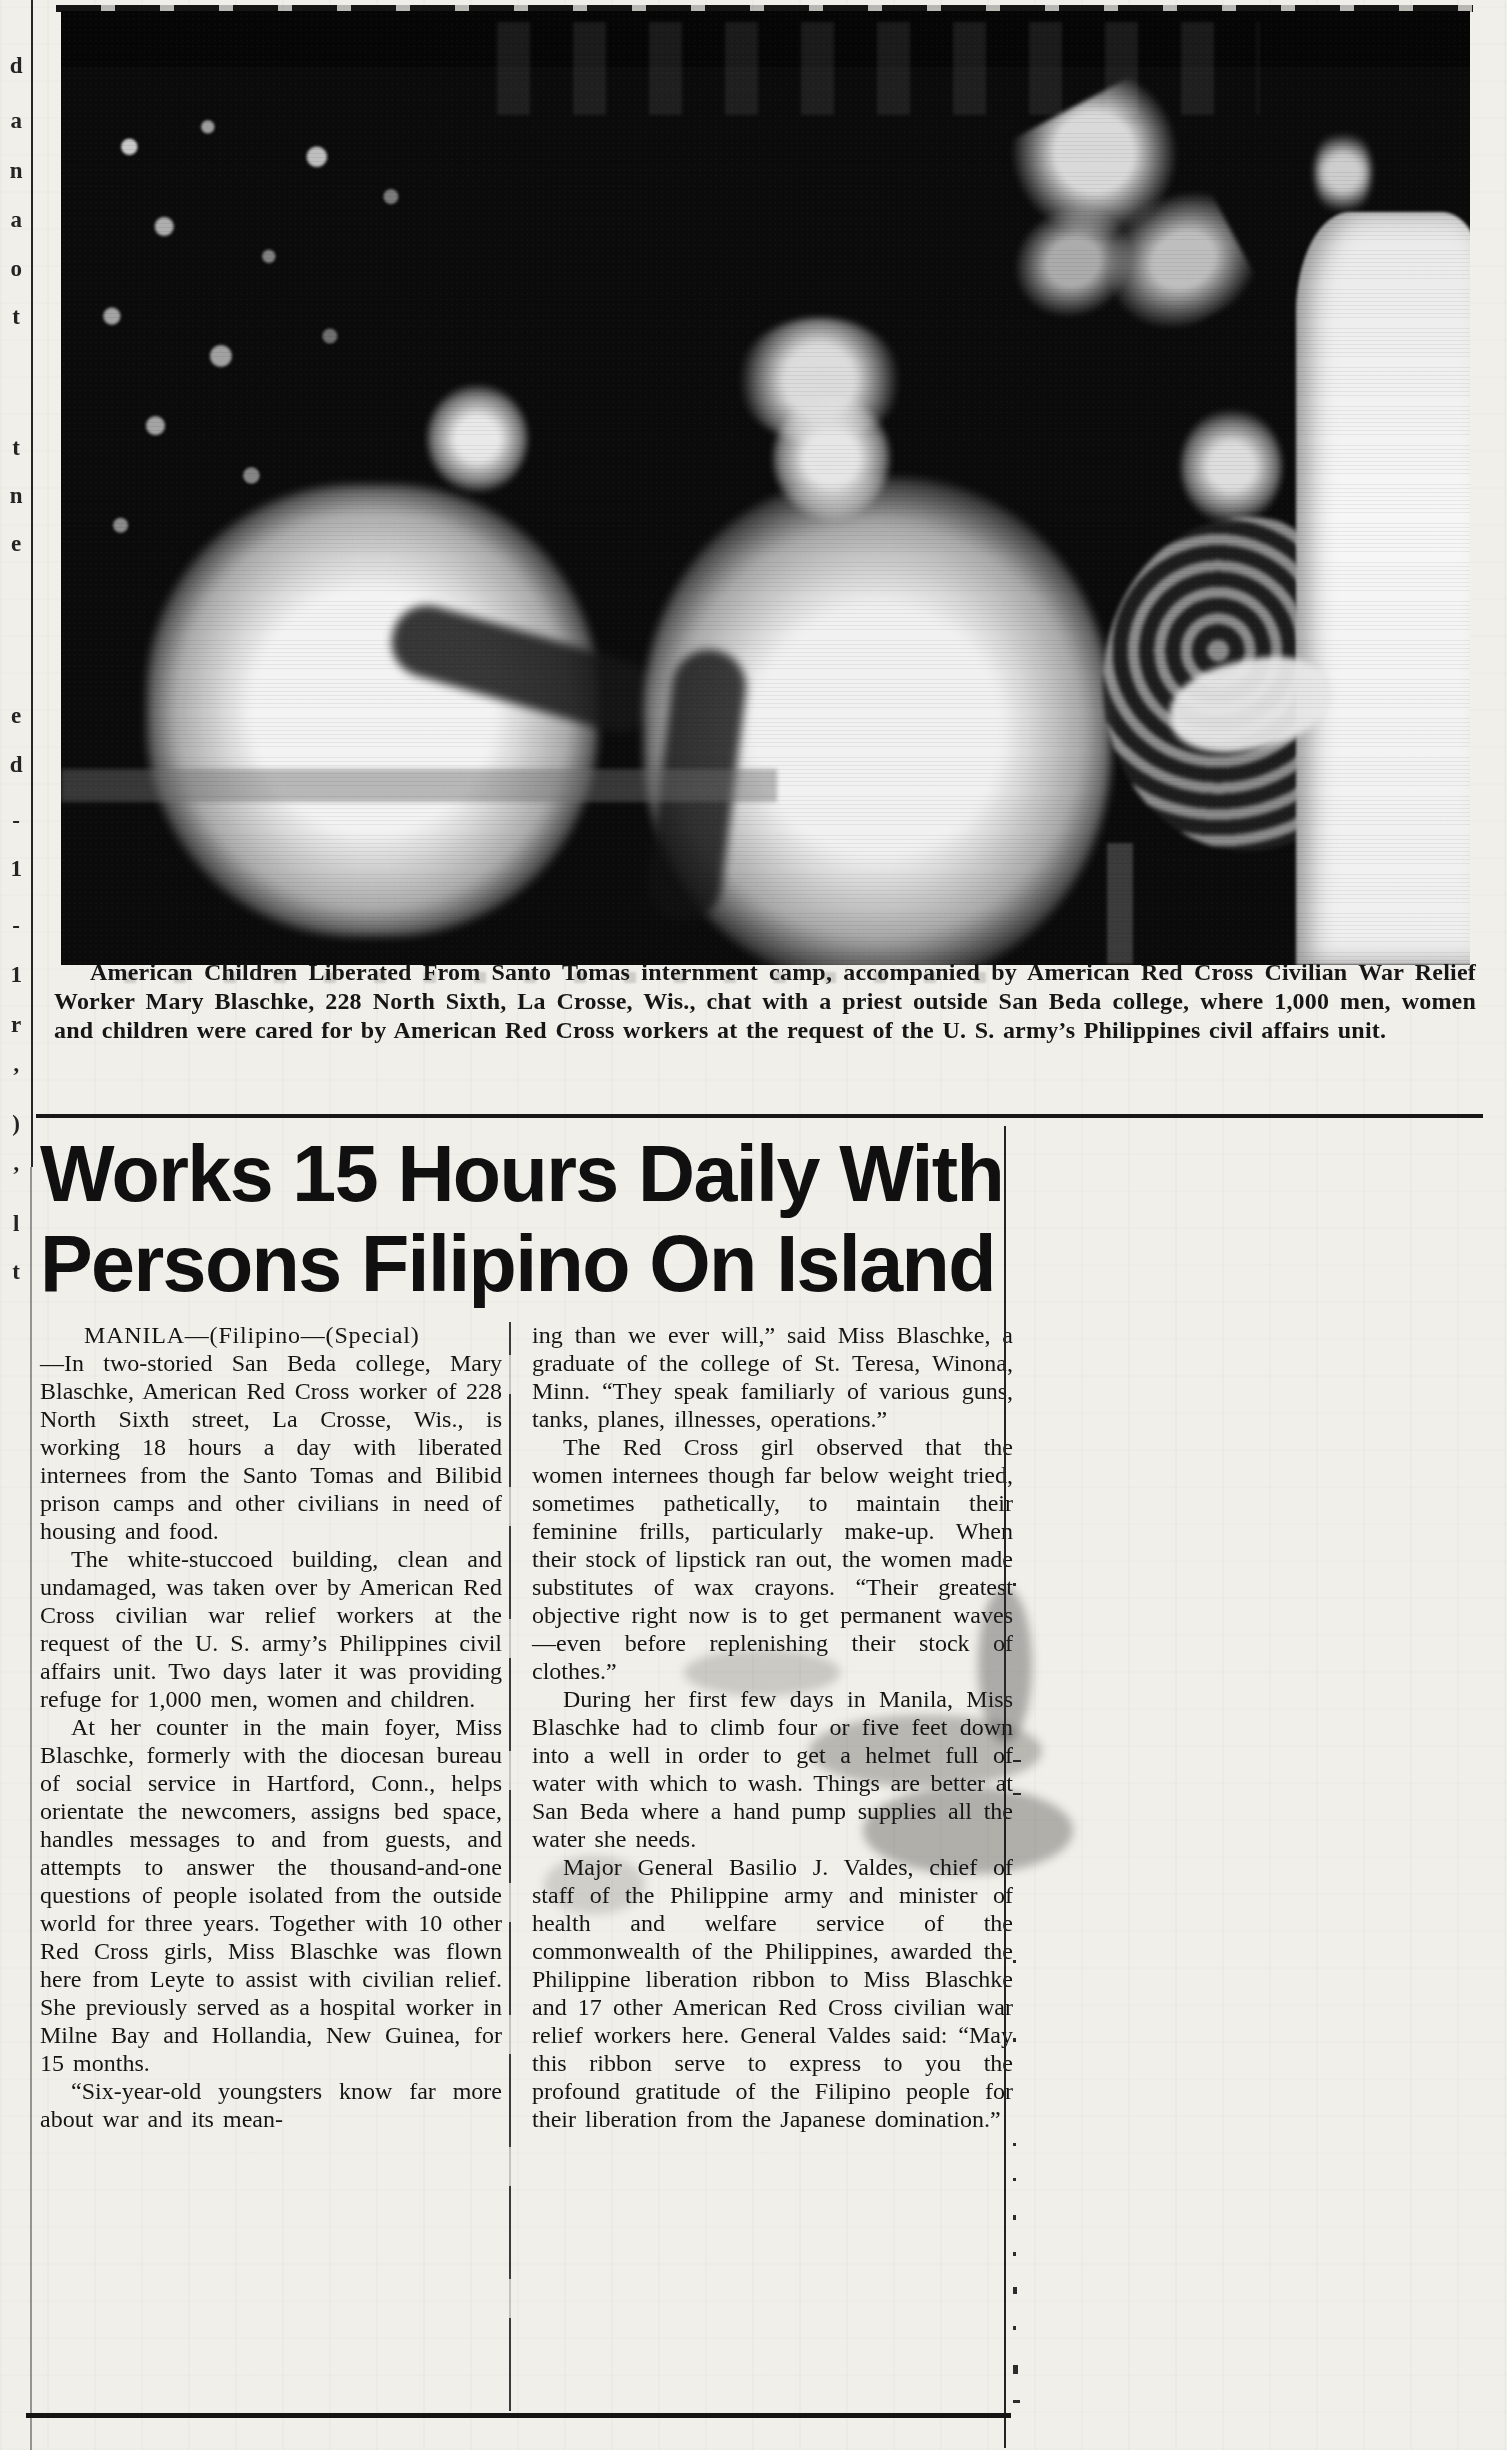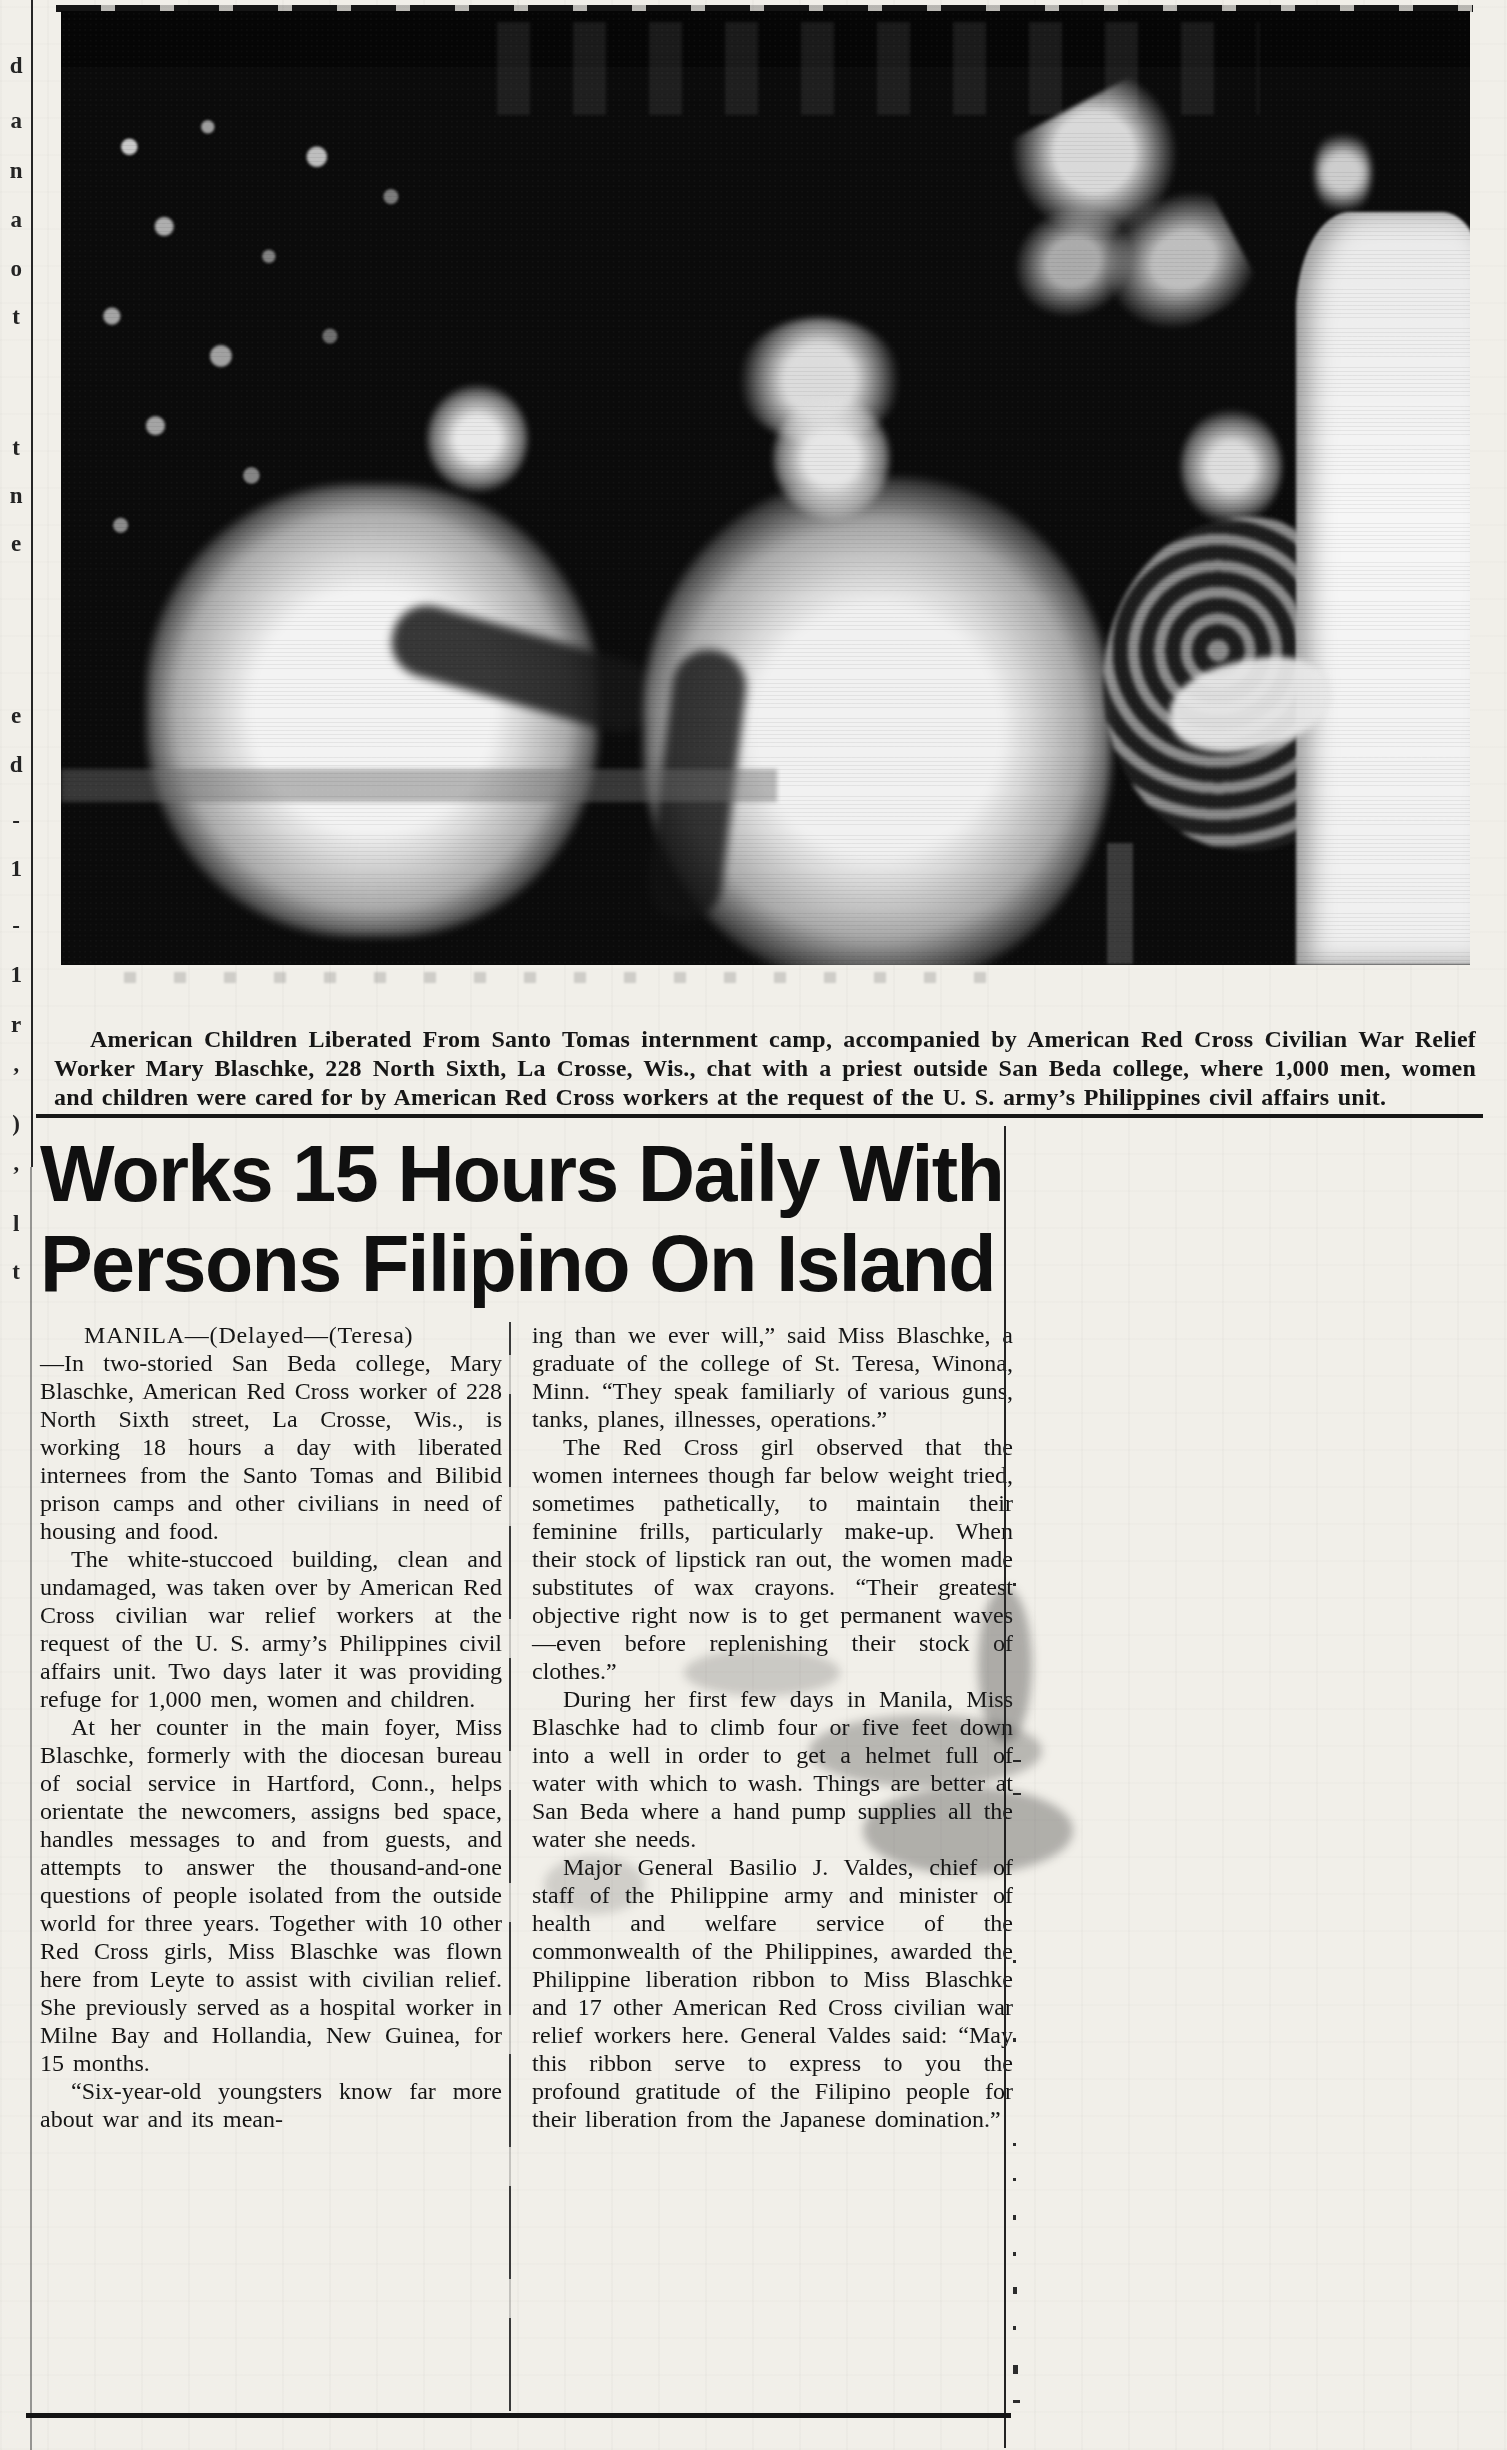--- a/index.html
+++ b/index.html
@@ -99,21 +99,21 @@
   .ph-grain{
     left:0;top:0;width:100%;height:100%;opacity:.5;
     background:
       radial-gradient(rgba(255,255,255,.06) 0.8px, transparent 1.2px),
       repeating-linear-gradient(0deg, rgba(0,0,0,.12) 0 0.8px, transparent 0.8px 3.9px);
     background-size:5.4px 5.4px, auto;
   }
 
   
   .caption{
-    position:absolute;left:54px;top:1025px;width:1422px;margin:0;
+    position:absolute;left:54px;top:958px;width:1422px;margin:0;
     font-weight:bold;font-size:24px;line-height:29px;
     text-align:justify;text-indent:36px;color:#161616;
     letter-spacing:0.2px;word-spacing:2.3px;
   }
   .noise-row{
     position:absolute;left:124px;top:972px;width:871px;height:11px;opacity:.5;filter:blur(0.8px);
     background:repeating-linear-gradient(90deg, rgba(70,70,70,.4) 0 12.4px, transparent 12.4px 50px);
   }
 
   
@@ -211,21 +211,21 @@
   <p class="caption"><b>American Children Liberated From Santo Tomas</b><span> internment camp, accompanied by American Red Cross Civilian War Relief Worker Mary Blaschke, 228 North Sixth, La Crosse, Wis., chat with a priest outside San Beda college, where 1,000 men, women and children were cared for by American Red Cross workers at the request of the U. S. army’s Philippines civil affairs unit.</span></p>
 
   <div class="hrule rule-under-caption"></div>
 
   <h1 class="headline">
     <span>Works 15 Hours Daily With</span>
     <span>Persons Filipino On Island</span>
   </h1>
 
   <div class="col col-left">
-    <p class="noindent"><span class="dateline">MANILA—(Delayed—(Teresa)</span><span>—In two-storied San Beda college, Mary Blaschke, American Red Cross worker of 228 North Sixth street, La Crosse, Wis., is working 18 hours a day with liberated internees from the Santo Tomas and Bilibid prison camps and other civilians in need of housing and food.</span></p>
+    <p class="noindent"><span class="dateline">MANILA—(Filipino—(Special)</span><span>—In two-storied San Beda college, Mary Blaschke, American Red Cross worker of 228 North Sixth street, La Crosse, Wis., is working 18 hours a day with liberated internees from the Santo Tomas and Bilibid prison camps and other civilians in need of housing and food.</span></p>
     <p>The white-stuccoed building, clean and undamaged, was taken over by American Red Cross civilian war relief workers at the request of the U. S. army’s Philippines civil affairs unit. Two days later it was providing refuge for 1,000 men, women and children.</p>
     <p>At her counter in the main foyer, Miss Blaschke, formerly with the diocesan bureau of social service in Hartford, Conn., helps orientate the newcomers, assigns bed space, handles messages to and from guests, and attempts to answer the thousand-and-one questions of people isolated from the outside world for three years. Together with 10 other Red Cross girls, Miss Blaschke was flown here from Leyte to assist with civilian relief. She previously served as a hospital worker in Milne Bay and Hollandia, New Guinea, for 15 months.</p>
     <p>“Six-year-old youngsters know far more about war and its mean-</p>
   </div>
 
   <div class="col-divider"></div>
 
   <div class="col col-right">
     <p class="noindent">ing than we ever will,” said Miss Blaschke, a graduate of the college of St. Teresa, Winona, Minn. “They speak familiarly of various guns, tanks, planes, illnesses, operations.”</p>
     <p>The Red Cross girl observed that the women internees though far below weight tried, sometimes pathetically, to maintain their feminine frills, particularly make-up. When their stock of lipstick ran out, the women made substitutes of wax crayons. “Their greatest objective right now is to get permanent waves—even before replenishing their stock of clothes.”</p>

